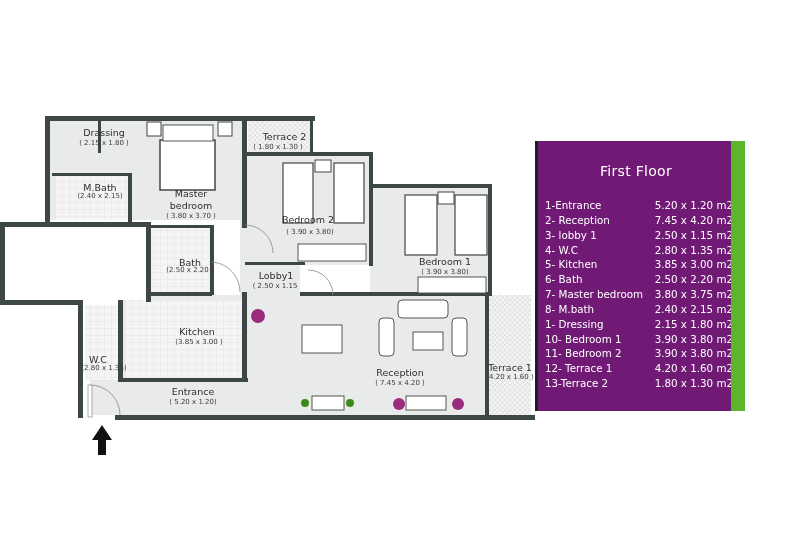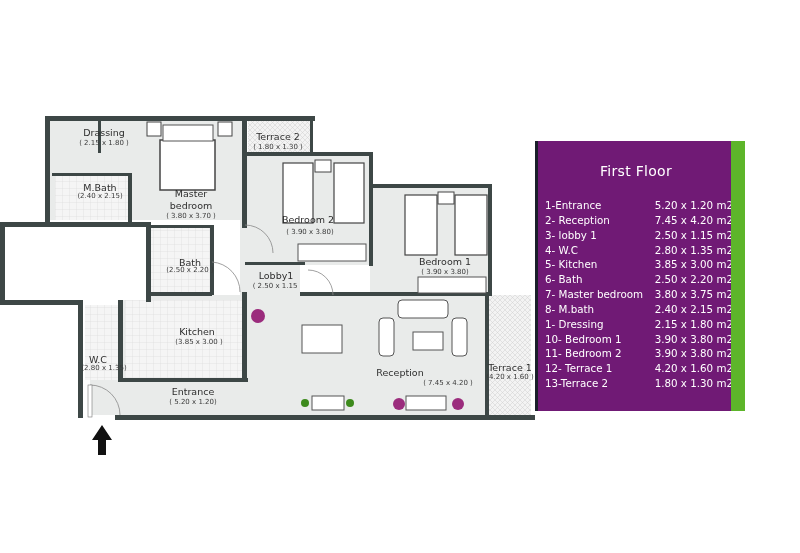--- a/index.html
+++ b/index.html
@@ -133,21 +133,21 @@
 <div>
   <div class="lbl" style="left:100px;top:182px;">M.Bath</div>
   <div class="dim" style="left:100px;top:192px;">(2.40 x 2.15)</div>
 </div>
 <div>
   <div class="lbl" style="left:191px;top:188px;">Master</div>
   <div class="lbl" style="left:191px;top:200px;">bedroom</div>
   <div class="dim" style="left:191px;top:212px;">( 3.80 x 3.70 )</div>
 </div>
 <div>
-  <div class="lbl" style="left:278px;top:131px;">Terrace 2</div>
+  <div class="lbl" style="left:278px;top:131px;padding-left:13px;">Terrace 2</div>
   <div class="dim" style="left:278px;top:143px;">( 1.80 x 1.30 )</div>
 </div>
 <div>
   <div class="lbl" style="left:308px;top:214px;">Bedroom 2</div>
   <div class="dim" style="left:310px;top:228px;">( 3.90 x 3.80)</div>
 </div>
 <div>
   <div class="lbl" style="left:445px;top:256px;">Bedroom 1</div>
   <div class="dim" style="left:445px;top:268px;">( 3.90 x 3.80)</div>
 </div>
@@ -166,21 +166,21 @@
 <div>
   <div class="lbl" style="left:98px;top:354px;">W.C</div>
   <div class="dim" style="left:104px;top:364px;">(2.80 x 1.35)</div>
 </div>
 <div>
   <div class="lbl" style="left:193px;top:386px;">Entrance</div>
   <div class="dim" style="left:193px;top:398px;">( 5.20 x 1.20)</div>
 </div>
 <div>
   <div class="lbl" style="left:400px;top:367px;">Reception</div>
-  <div class="dim" style="left:400px;top:379px;margin-left:48px;">( 7.45 x 4.20 )</div>
+  <div class="dim" style="left:400px;top:379px;">( 7.45 x 4.20 )</div>
 </div>
 <div>
   <div class="lbl" style="left:510px;top:362px;text-align:center;">Terrace 1</div>
   <div class="dim" style="left:510px;top:373px;">(4.20 x 1.60 )</div>
 </div>
 
 <div id="legend">
   <div class="title">First Floor</div>
   <div class="rows">
     <div class="row">

